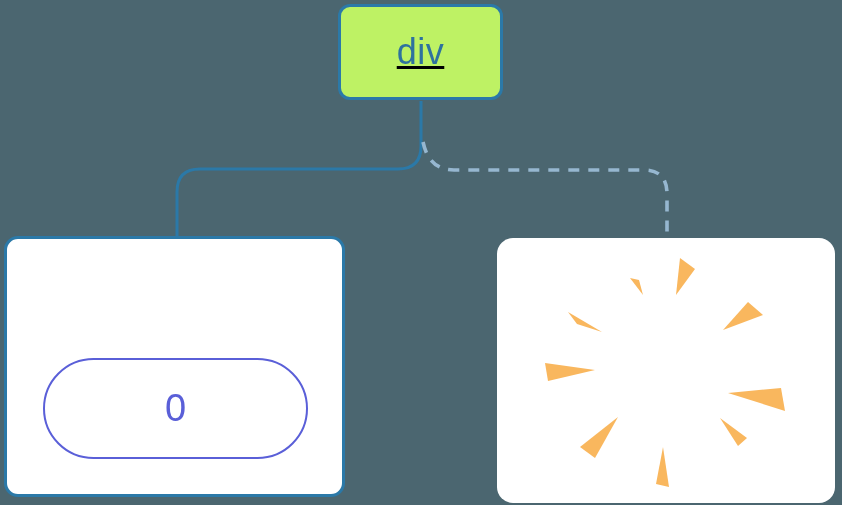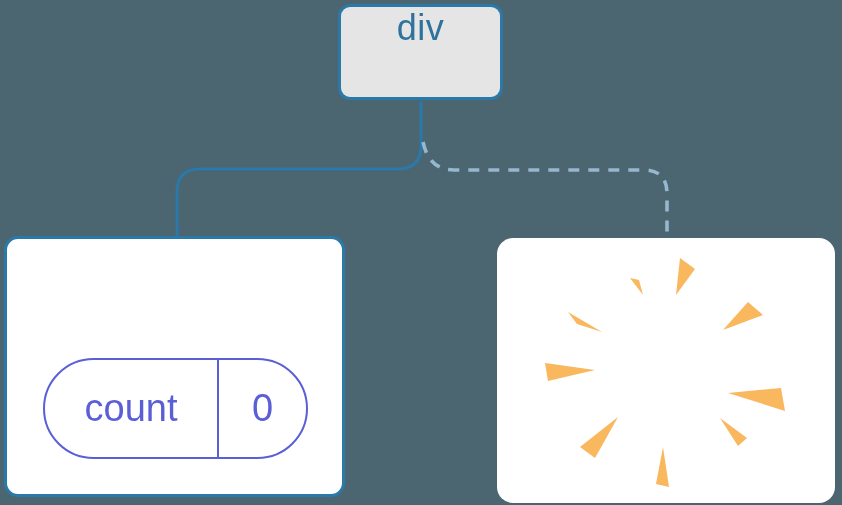--- a/index.html
+++ b/index.html
@@ -23,27 +23,28 @@
     top: 0;
     width: 842px;
     height: 505px;
   }
   .node-root {
     position: absolute;
     left: 338px;
     top: 4px;
     width: 165px;
     height: 96px;
-    background: #e5e5e5;
+    background: #bef264;
     border: 3px solid #2b79a8;
     border-radius: 12px;
     box-sizing: border-box;
     display: flex;
-    align-items: flex-start;
+    align-items: center;
     justify-content: center;
+    text-decoration: underline;
   }
   .node-root span {
     font-size: 36px;
     color: #2e729e;
     letter-spacing: 0.5px;
   }
   .card {
     position: absolute;
     background: #ffffff;
     box-sizing: border-box;
@@ -117,21 +118,20 @@
     <path d="M421 101 L421 146 Q421 169 398 169 L200 169 Q177 169 177 192 L177 237" fill="none" stroke-width="3" stroke="#2b79a8"></path>
     <path d="M423 142 Q429 170 454 170 L644 170 Q667 170 667 194 L667 238" fill="none" stroke-width="3.6" stroke-dasharray="11 9" stroke="#96b7d0"></path>
   </svg>
 
   <div class="node-root">
     <span>div</span>
   </div>
 
   <div class="card card-counter">
     <div class="state-pill">
-      <div class="pill-key">count</div>
       <div class="pill-val">0</div>
     </div>
   </div>
 
   <div class="card card-removed">
     <svg class="poof" viewBox="0 0 338 265" xmlns="http://www.w3.org/2000/svg">
       <g stroke="none" fill="#f9b75e">
         <polygon points="183,20 198,31 179,57"></polygon>
         <polygon points="133,40 142,42 146,57"></polygon>
         <polygon points="251,64 266,77 226,92"></polygon>

